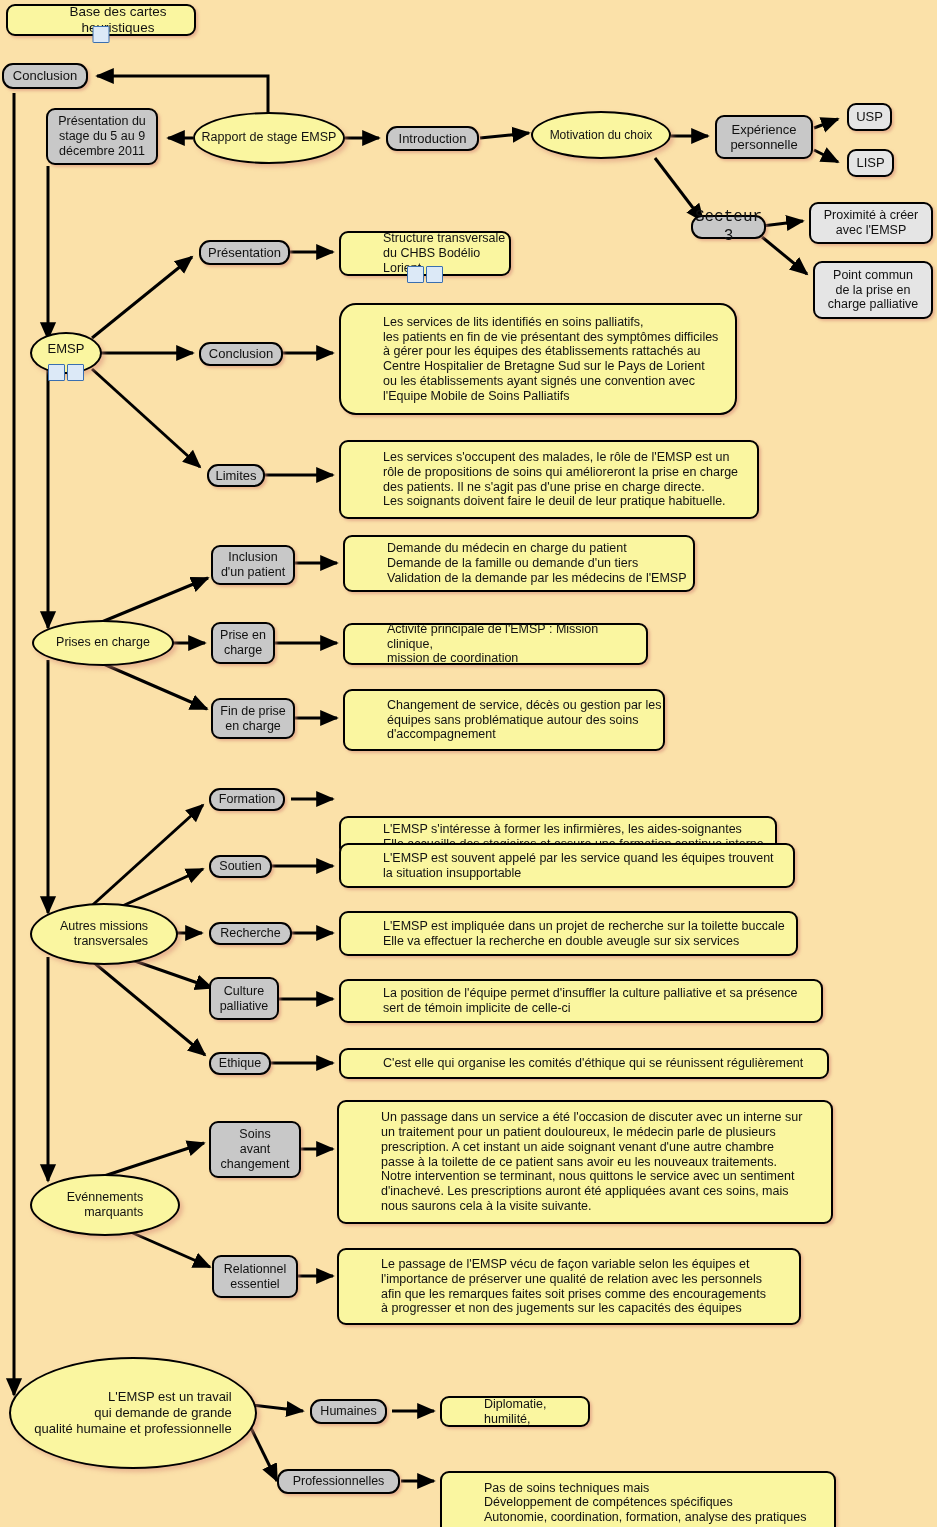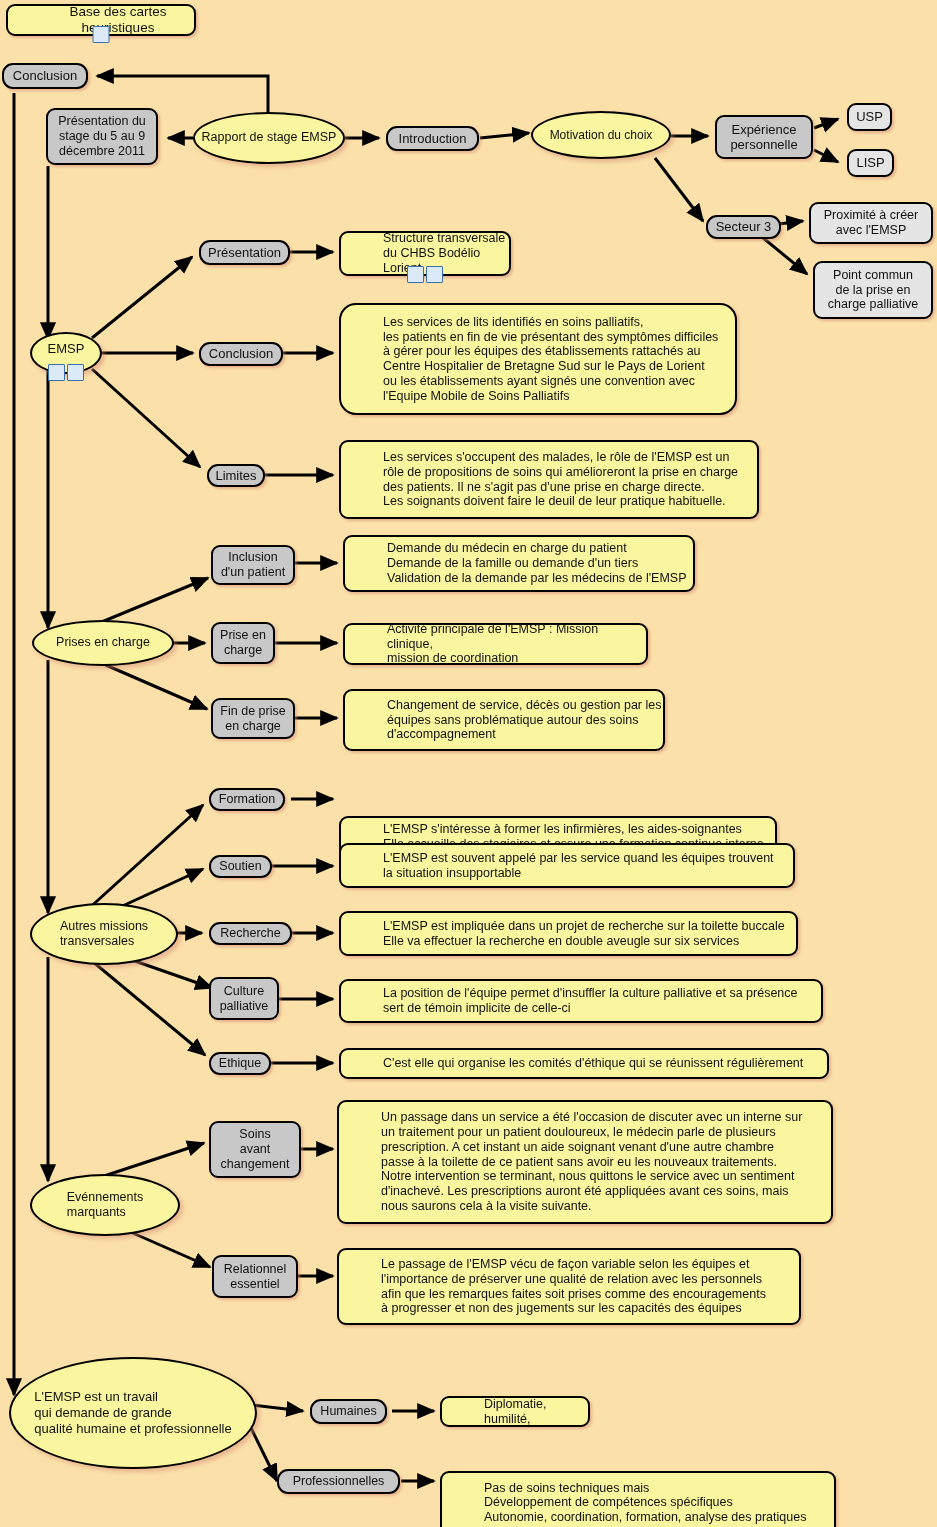--- a/index.html
+++ b/index.html
@@ -47,21 +47,21 @@
   .ellipse{
     position:absolute;
     box-sizing:border-box;
     border:2.5px solid #000;
     border-radius:50%;
     background:#faf6a0;
     display:flex;
     flex-direction:column;
     align-items:center;
     justify-content:center;
-    text-align:left;
+    text-align:right;
     color:#111;
     line-height:1.22;
     z-index:5;
     box-shadow:3px 3px 4px rgba(215,140,120,.5);
   }
 
   .txt{ white-space:pre-line; }
   .left{ text-align:left; width:100%; padding-left:8px; box-sizing:border-box;}
 
   
@@ -198,21 +198,21 @@
   </div>
 
   <div class="node rounded paleblue" style="left:847px;top:103px;width:45px;height:28px;font-size:13px;">
     <span class="txt">USP</span>
   </div>
 
   <div class="node rounded paleblue" style="left:847px;top:149px;width:47px;height:28px;font-size:13px;">
     <span class="txt">LISP</span>
   </div>
 
-  <div class="node pill gray" style="left:706px;top:215px;width:75px;height:24px;font-size:13px;">
+  <div class="node pill gray" style="left:691px;top:215px;width:75px;height:24px;font-size:16px;font-family:Liberation Mono, monospace;">
     <span class="txt">Secteur 3</span>
   </div>
 
   <div class="node rounded paleblue" style="left:809px;top:202px;width:124px;height:42px;font-size:12.5px;">
     <span class="txt">Proximité à créer
 avec l'EMSP</span>
   </div>
 
   <div class="node rounded paleblue" style="left:813px;top:261px;width:120px;height:58px;font-size:12.5px;">
     <span class="txt">Point commun

